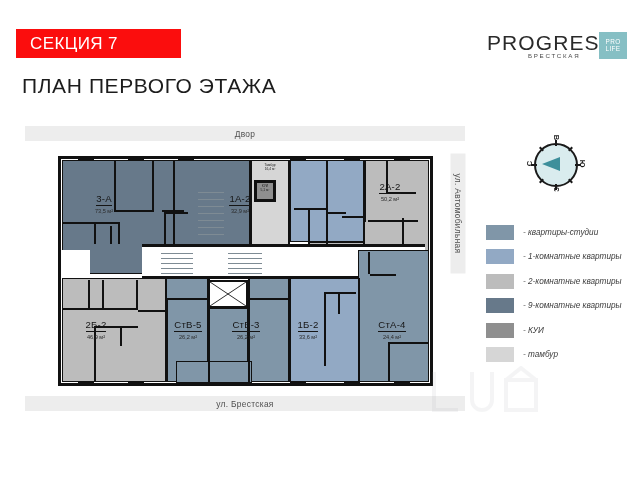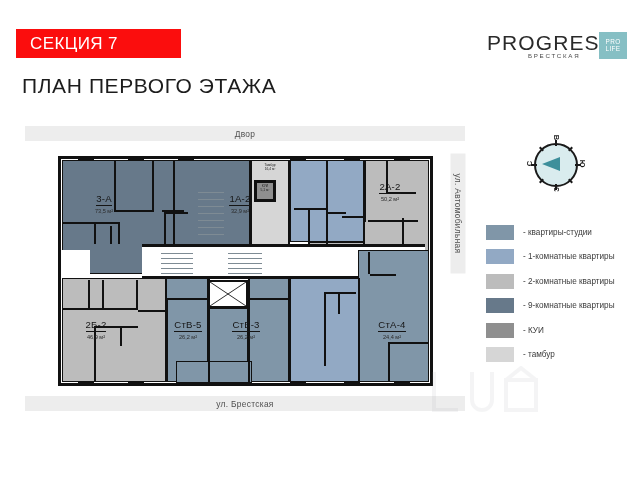--- a/index.html
+++ b/index.html
@@ -70,21 +70,21 @@
   }
   .compass .dir{
     position:absolute;font-size:7.5px;color:#1a1a1a;font-weight:700;
   }
   .dir-n{left:-1px;top:22px;transform:rotate(-90deg);}
   .dir-e{left:26px;top:-4px;transform:rotate(90deg);}
   .dir-s{left:51px;top:22px;transform:rotate(90deg);}
   .dir-w{left:26px;top:48px;transform:rotate(-90deg);}
 
   
-  .legend{position:absolute;left:486px;top:224px;width:150px;}
+  .legend{position:absolute;left:486px;top:224px;width:150px;font-style:italic;}
   .legend-row{display:flex;align-items:center;height:16px;margin-bottom:8.5px;}
   .legend-sw{width:28px;height:15px;flex:0 0 28px;}
   .legend-tx{font-size:8.2px;color:#3b3b3b;margin-left:9px;white-space:nowrap;}
 
   
   .plan{position:absolute;left:58px;top:156px;width:375px;height:230px;}
   .plan .shell{
     position:absolute;inset:0;border:3.5px solid #111;box-sizing:border-box;
     background:#ffffff;
   }
@@ -343,20 +343,24 @@
       <span class="area">46,9 м²</span>
     </div>
     <div class="unit-lbl" style="left:98px;top:158px;width:64px;">
       <span class="code">СтВ-5</span>
       <span class="area">26,2 м²</span>
     </div>
     <div class="unit-lbl" style="left:156px;top:158px;width:64px;">
       <span class="code">СтБ-3</span>
       <span class="area">26,2 м²</span>
     </div>
+    <div class="unit-lbl" style="left:218px;top:158px;width:64px;">
+      <span class="code">1Б-2</span>
+      <span class="area">33,6 м²</span>
+    </div>
     <div class="unit-lbl" style="left:302px;top:158px;width:64px;">
       <span class="code">СтА-4</span>
       <span class="area">24,4 м²</span>
     </div>
 
     <div class="tiny-lbl" style="left:192px;top:8px;width:40px;">
       <b>Тамбур</b>
       <b>16,4 м²</b>
     </div>
     <div class="tiny-lbl" style="left:197px;top:29px;width:20px;">

